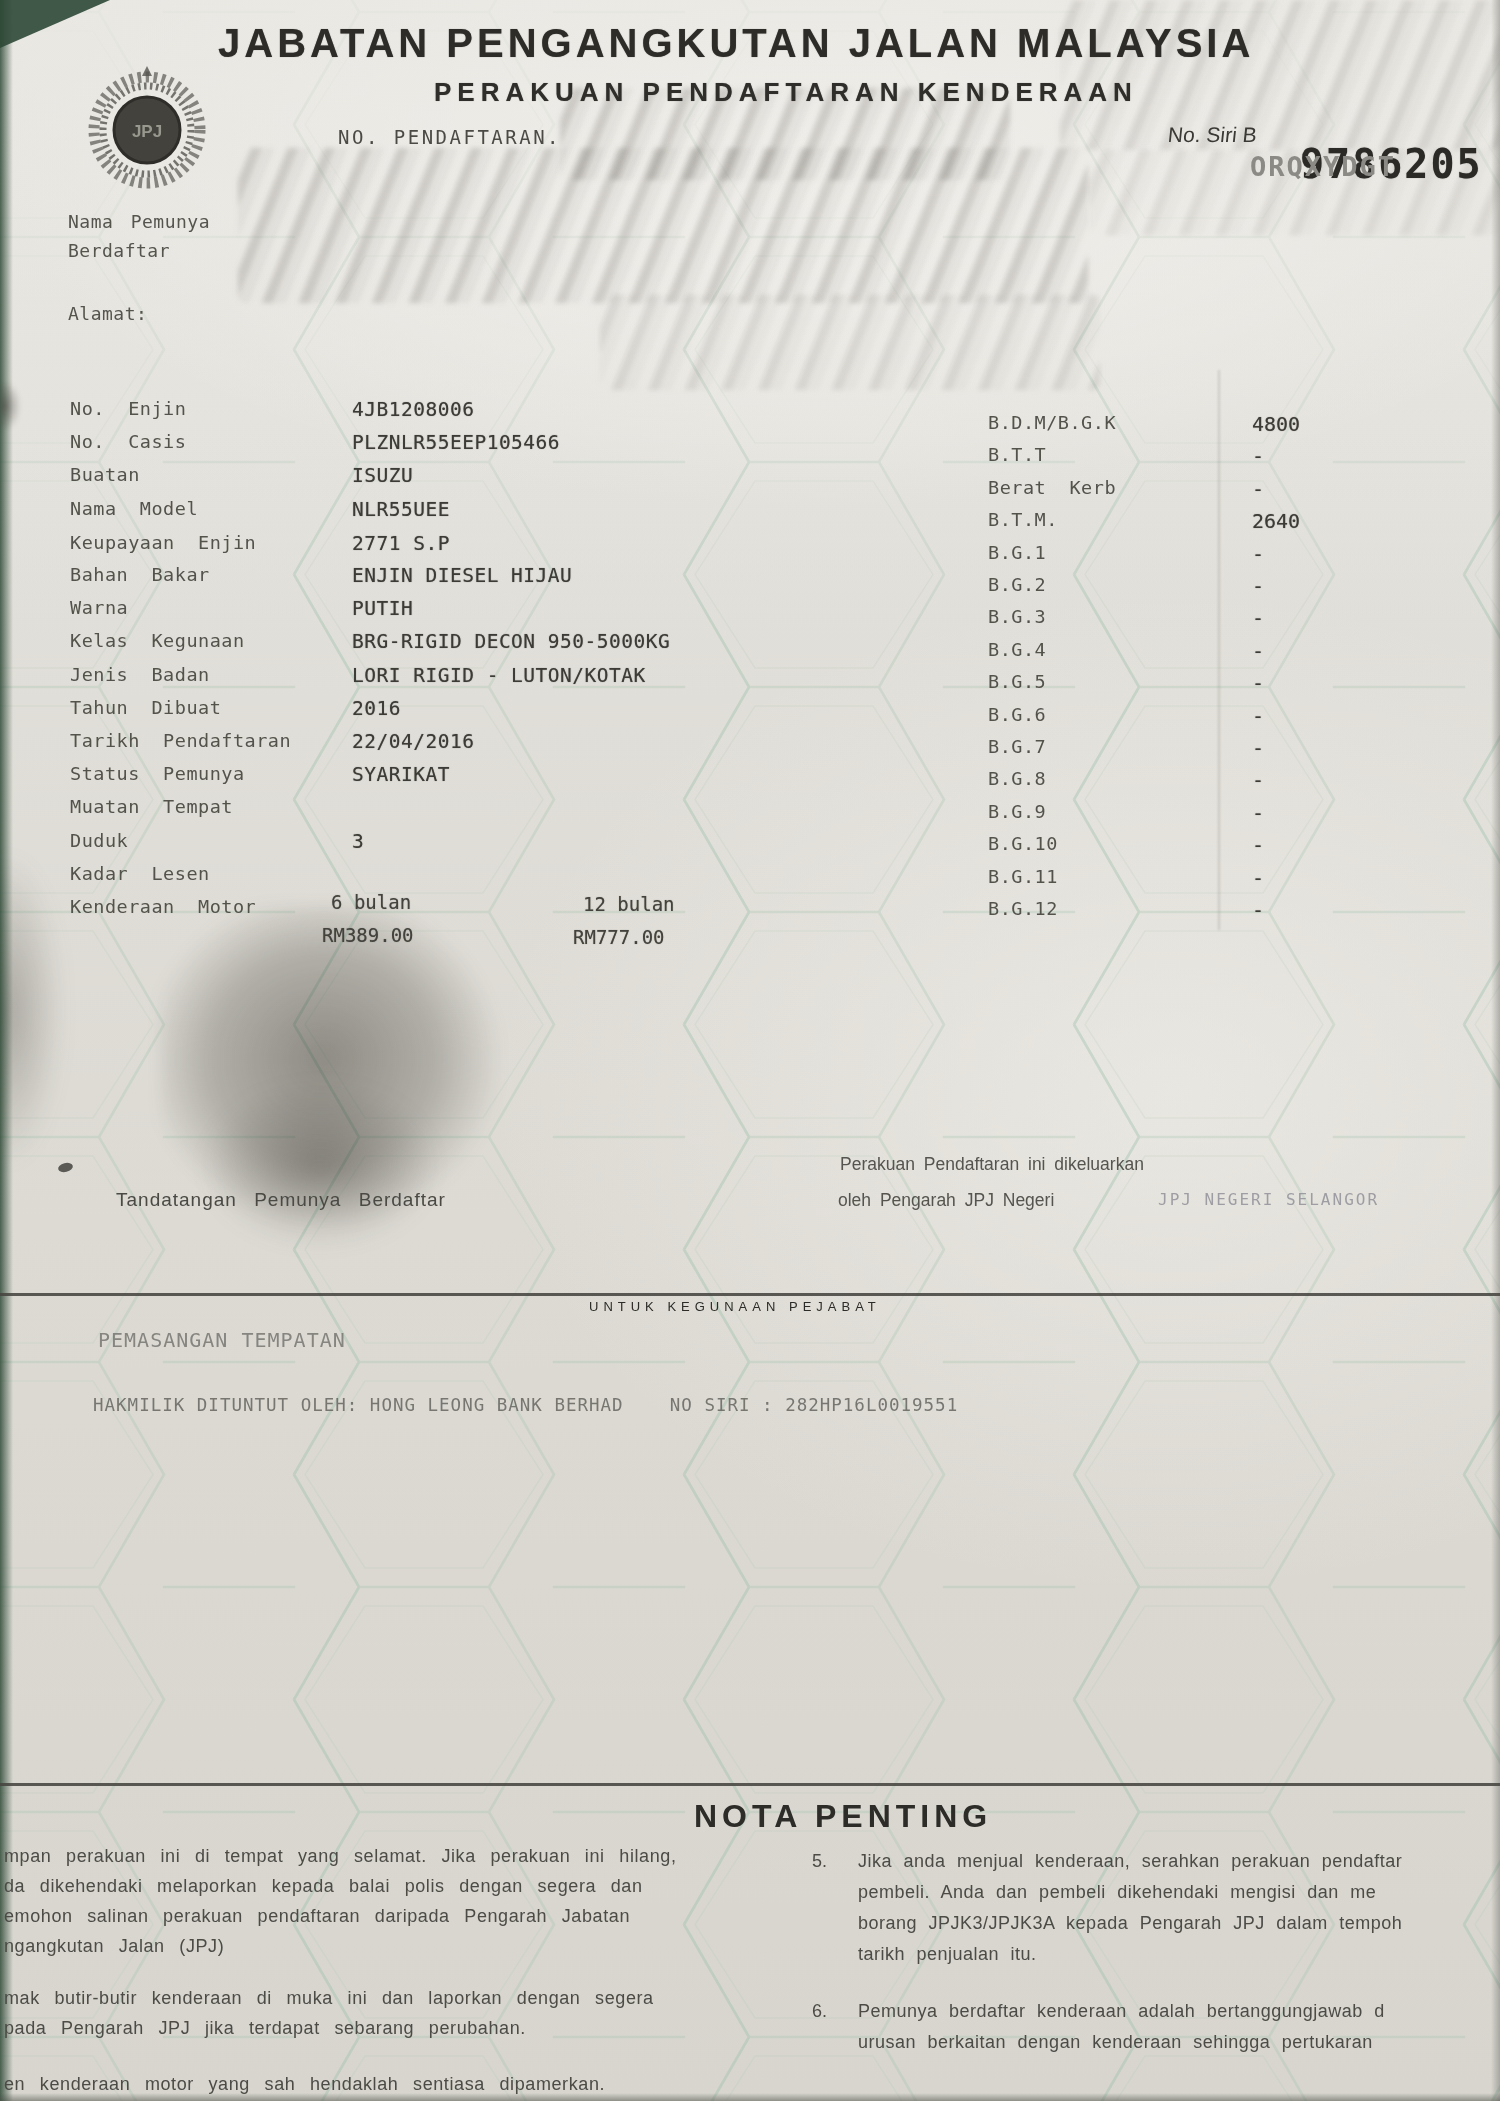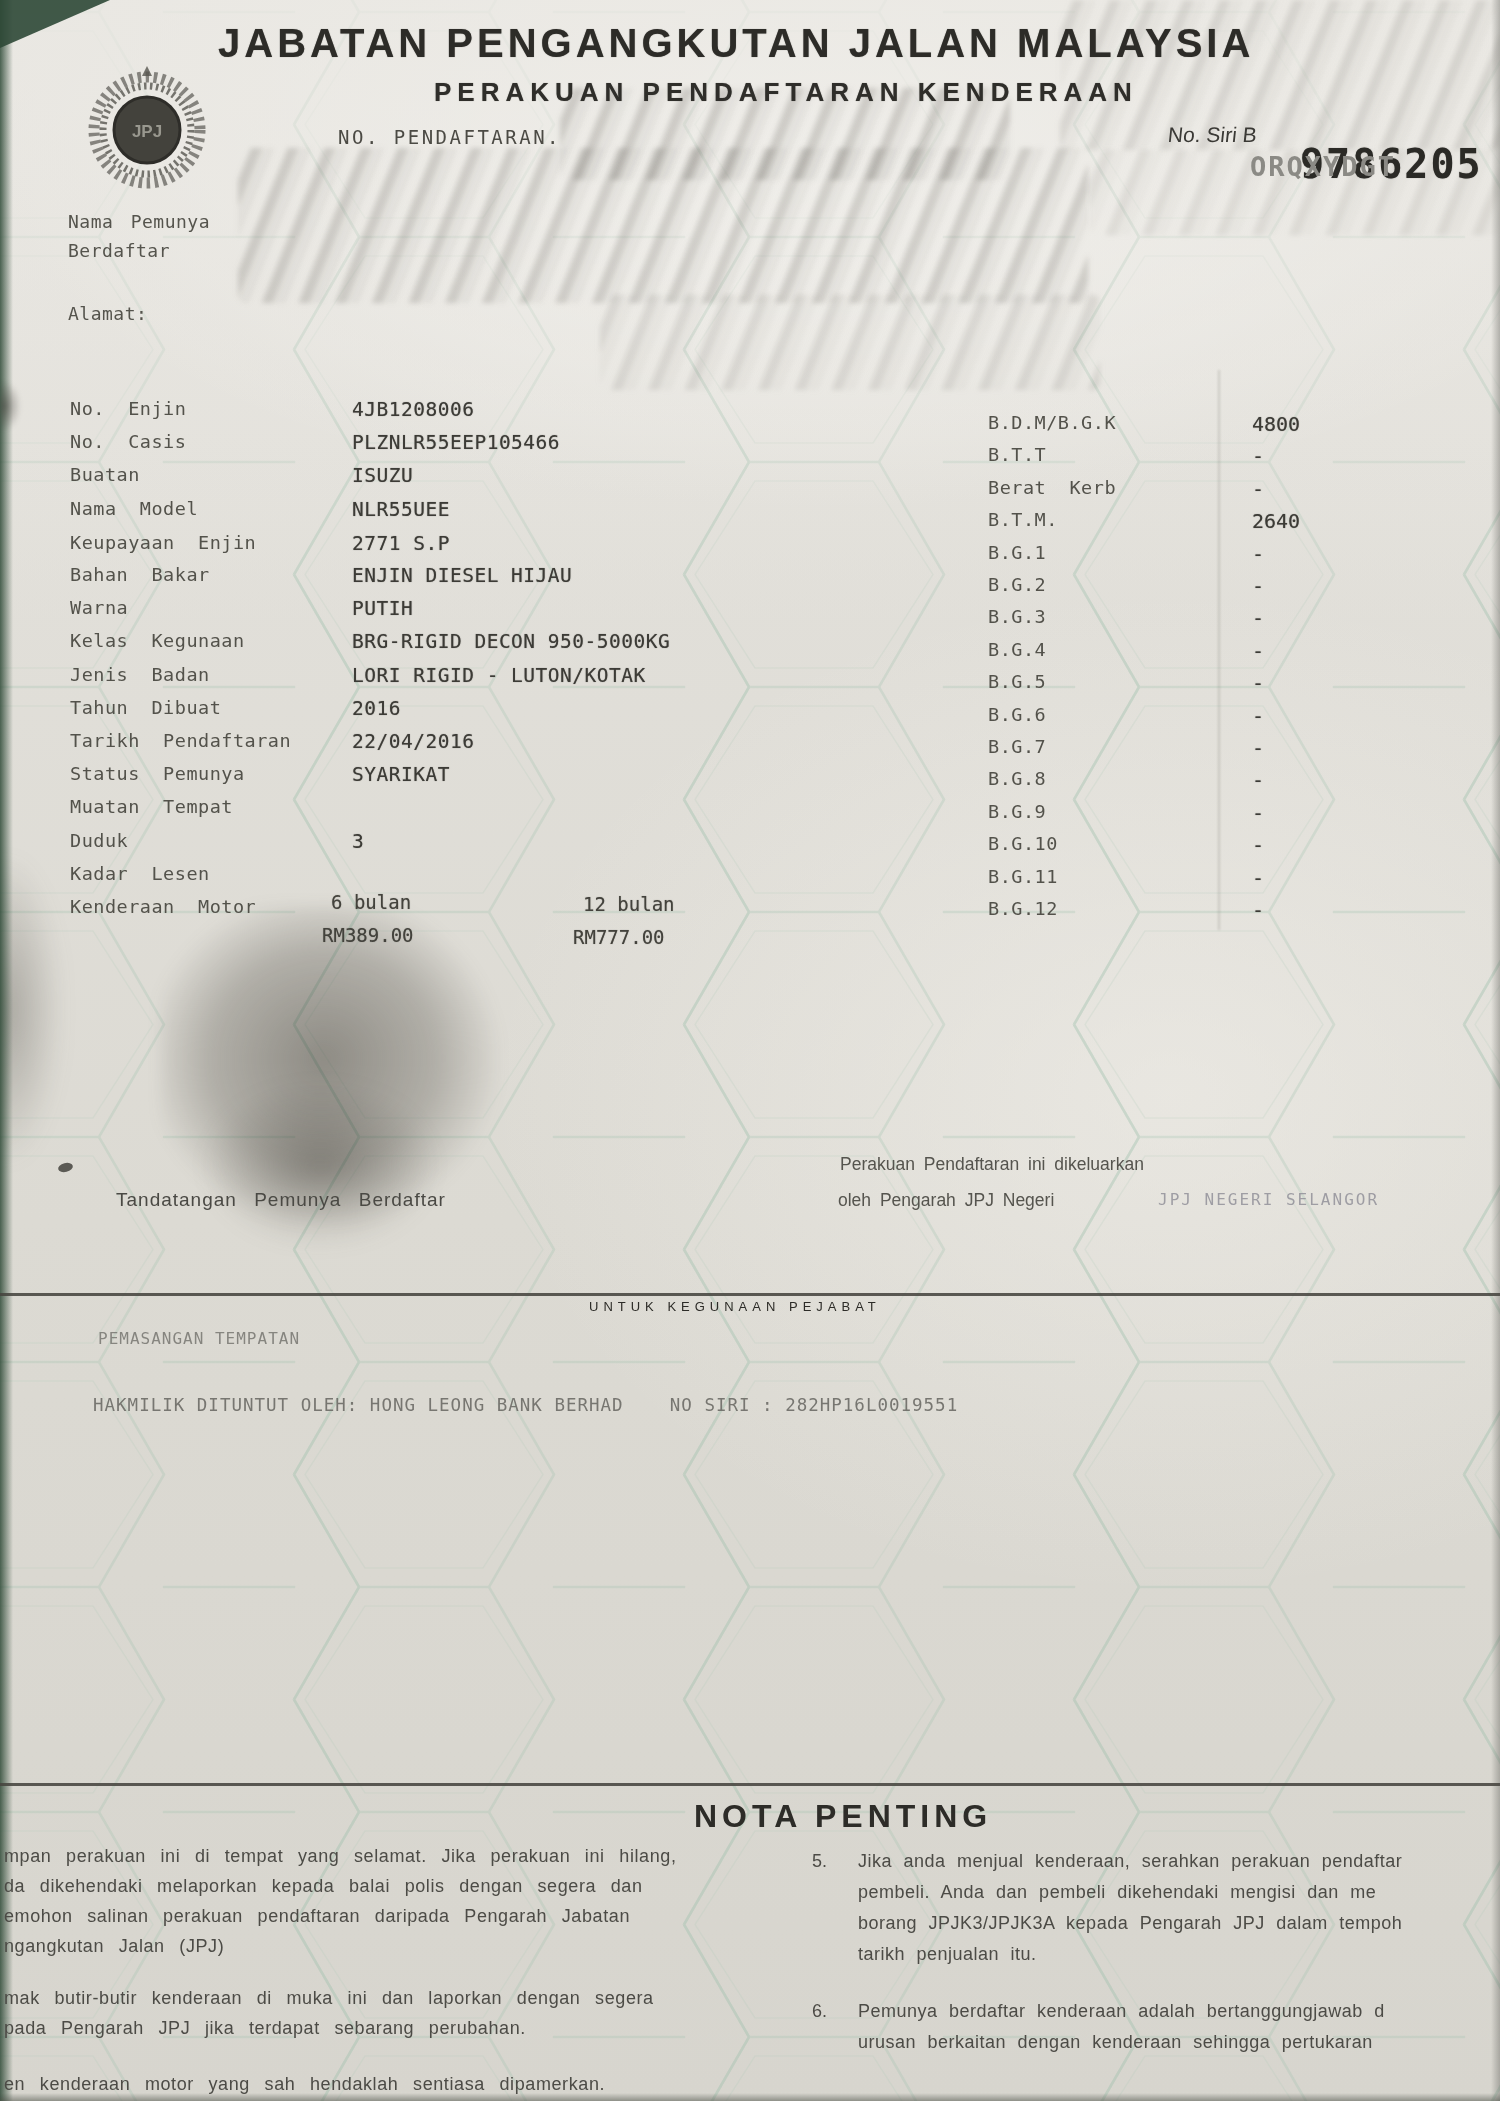--- a/index.html
+++ b/index.html
@@ -32,21 +32,21 @@
   
   .lic{font-size:19px;color:#43423c;text-shadow:0 0 1px rgba(67,66,60,.5);}
   
   .sig-label{left:116px;top:1190px;font-size:19px;color:#4a4944;letter-spacing:1px;word-spacing:11px;}
   .issued{font-size:17.5px;color:#55544e;word-spacing:4px;}
   .stamp-faded{left:1158px;top:1191px;font-size:16px;letter-spacing:2px;color:#92919a;opacity:.85;}
   
   .rule{position:absolute;left:0;width:1500px;height:3px;background:#45443f;opacity:.88;}
   
   .office-heading{left:577px;top:1300px;font-size:13px;font-weight:normal;letter-spacing:5px;color:#2d2c28;font-family:"Liberation Sans",sans-serif;margin-left:12px;}
-  .office-stamp{left:98px;top:1330px;font-size:16px;color:#7d7c77;letter-spacing:1px;opacity:.9;}
+  .office-stamp{left:98px;top:1330px;font-size:20px;color:#7d7c77;letter-spacing:1px;opacity:.9;}
   .claim-line{left:93px;top:1396px;font-size:17.5px;color:#6f6e69;letter-spacing:1px;opacity:.92;}
   
   .nota-heading{left:694px;top:1799px;font-size:32px;font-weight:bold;letter-spacing:5px;color:#2d2c28;font-family:"Liberation Sans",sans-serif;}
   .nline{white-space:nowrap;height:30px;font-size:18px;color:#4c4b46;letter-spacing:.6px;word-spacing:9px;font-family:"Liberation Sans",sans-serif;}
   .rline{white-space:nowrap;height:31px;font-size:18px;color:#4c4b46;letter-spacing:.5px;word-spacing:6px;font-family:"Liberation Sans",sans-serif;}
   .nnum{position:absolute;left:812px;font-size:18px;color:#4c4b46;font-family:"Liberation Sans",sans-serif;}
   
   .redact{position:absolute;mix-blend-mode:multiply;filter:blur(2.5px);border-radius:8px;
     background:repeating-linear-gradient(112deg, rgba(122,120,114,0) 0 12px, rgba(122,120,114,0.30) 12px 22px, rgba(142,140,134,0.10) 22px 34px);}
   .blob{position:absolute;mix-blend-mode:multiply;pointer-events:none;}

